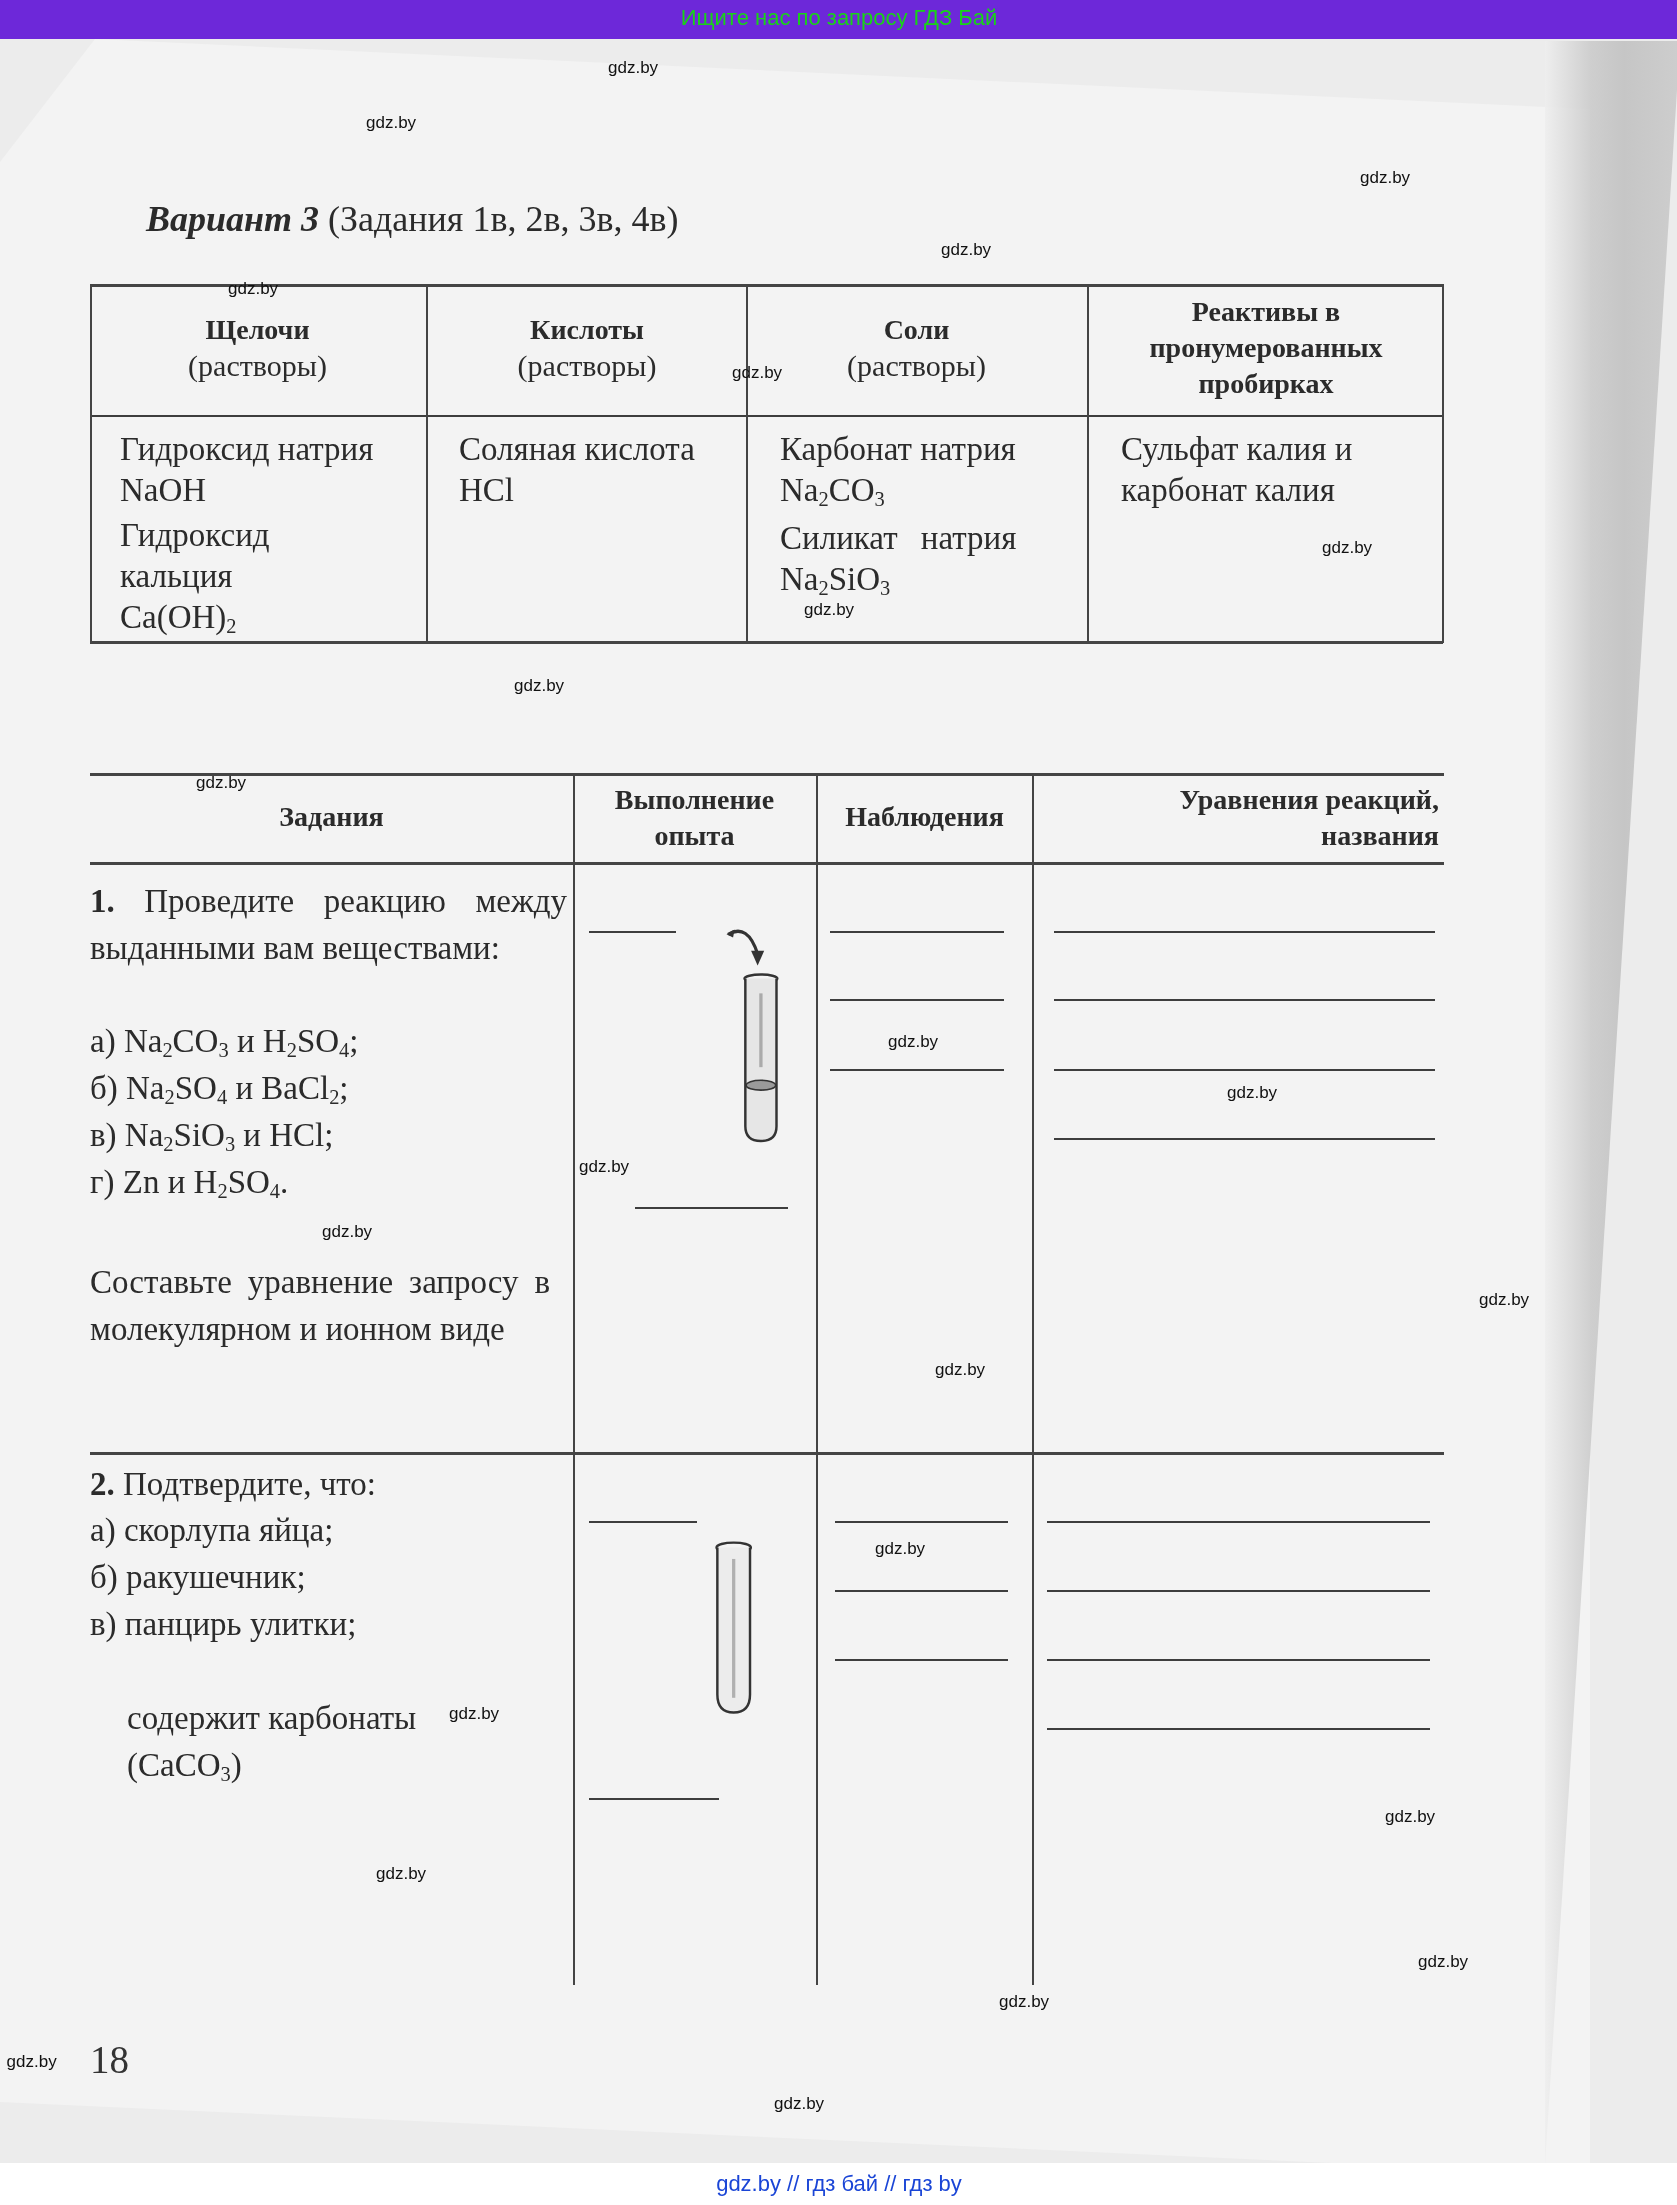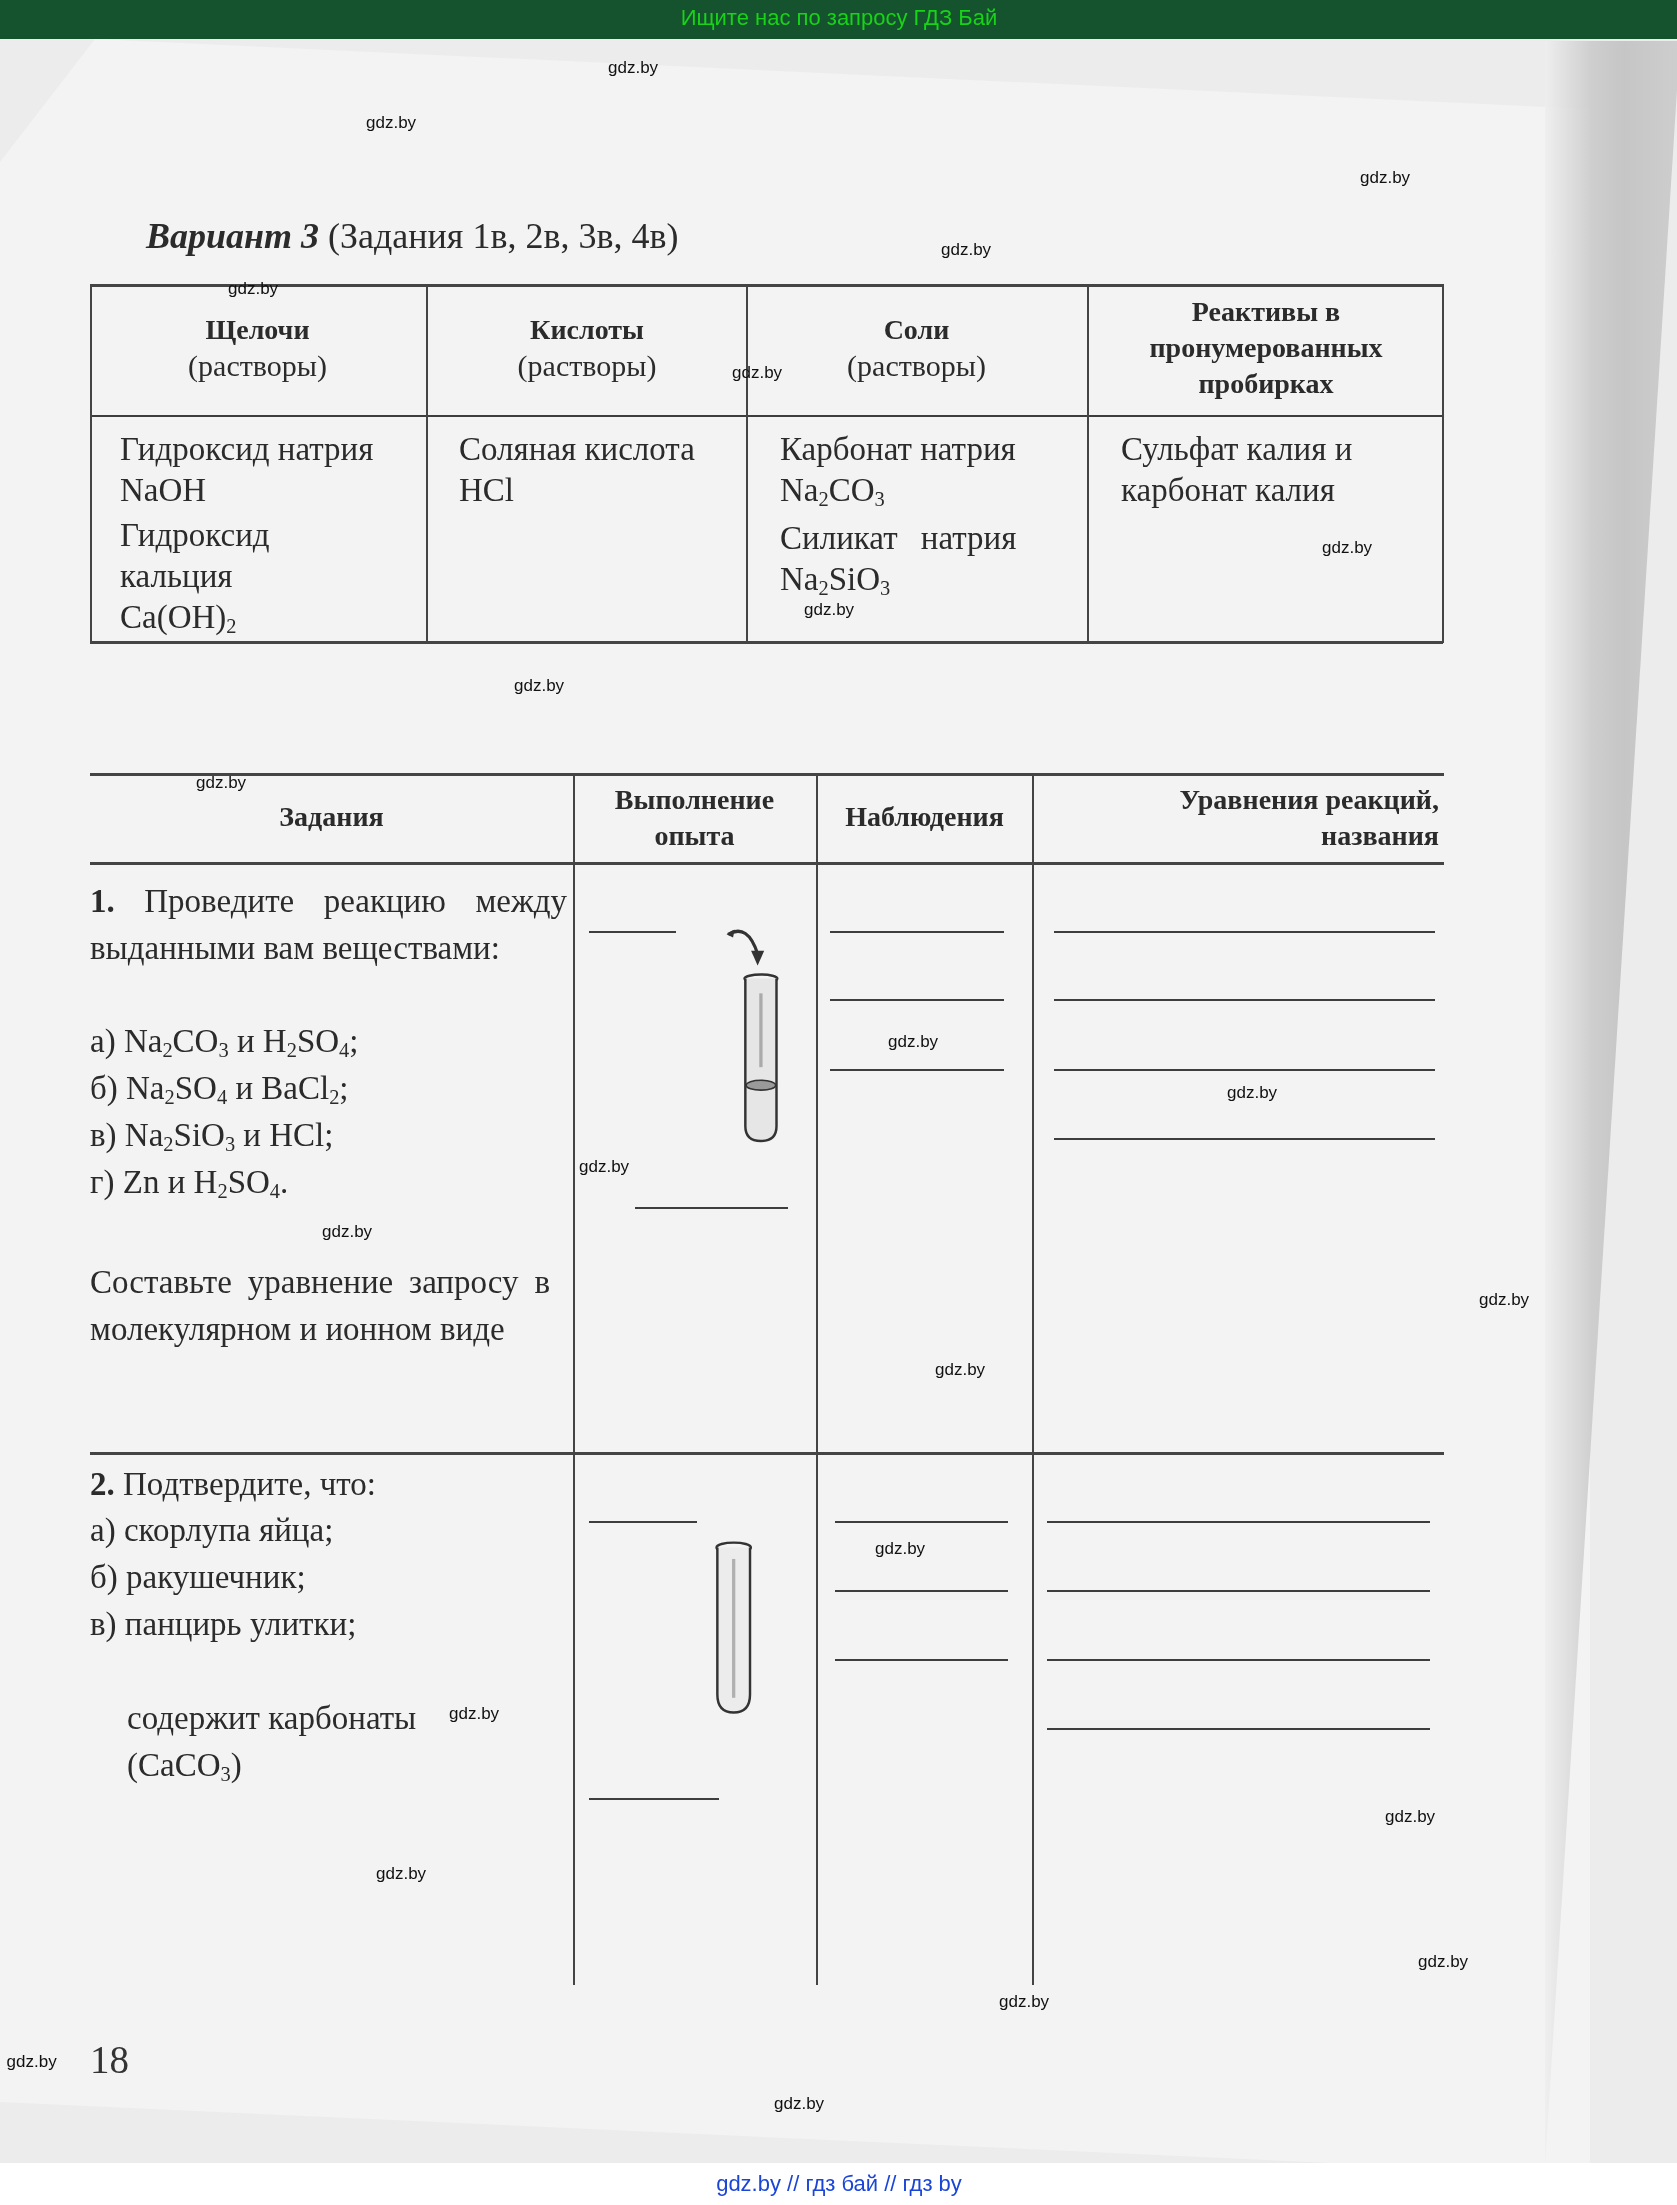--- a/index.html
+++ b/index.html
@@ -1,29 +1,29 @@
 <!DOCTYPE html>
 <html style="font-size:13px"><head>
 <meta charset="utf-8">
 <style>
   html, body { margin:0; padding:0; }
   body { width:1678px; height:2205px; position:relative; background:#ffffff; overflow:hidden;
          font-family:"Liberation Serif", serif; color:#2b2b2b; }
   .abs { position:absolute; }
-  #top-banner { left:0; top:0; width:1678px; height:39px; background:#14532d; text-align:center;
+  #top-banner { left:0; top:0; width:1678px; height:39px; background:#6d28d9; text-align:center;
                 font-family:"Liberation Sans", sans-serif; font-size:22px; line-height:35px; color:#19d219; }
   #bottom-banner { left:0; top:2163px; width:1678px; height:42px; background:#fff; text-align:center;
                    font-family:"Liberation Sans", sans-serif; font-size:22px; line-height:41px; color:#1a45d6; }
   #scan-bg { left:0; top:39px; width:1678px; height:2124px; background:#ececec; }
   #page { left:0; top:39px; width:1590px; height:2129px; background:#f3f3f3;
           clip-path: polygon(95px 0px, 1590px 70px, 1590px 2124px, 1332px 2124px, 0px 2063px, 0px 123px); }
   #spine { left:1545px; top:41px; width:132px; height:2124px;
            background:linear-gradient(90deg,#eeeeee 0%,#c9c9c9 35%,#bfbfbf 60%,#c8c8c8 100%);
            clip-path: polygon(0 0, 132px 0, 132px 49px, 0 2124px); opacity:.85; }
-  #title { left:146px; top:215px; font-size:36px; white-space:nowrap; }
+  #title { left:146px; top:198px; font-size:36px; white-space:nowrap; }
   #title .b { font-weight:bold; font-style:italic; }
   .line-h { position:absolute; height:2.5px; background:#444; }
   .line-v { position:absolute; width:1.6px; background:#444; }
   .thin-h { position:absolute; height:1.6px; background:#3d3d3d; }
   .cell { position:absolute; font-size:33px; line-height:41px;margin-left:7px; }
   .hdr { position:absolute; text-align:center; font-weight:bold; font-size:28px; line-height:36px; }
   .hdr .sub { font-weight:normal; font-size:30px; }
   .task { position:absolute; font-size:33px; line-height:47px; width:477px; }
   .task .n { font-weight:bold; }
   .justify { text-align:justify; text-align-last:left; }

